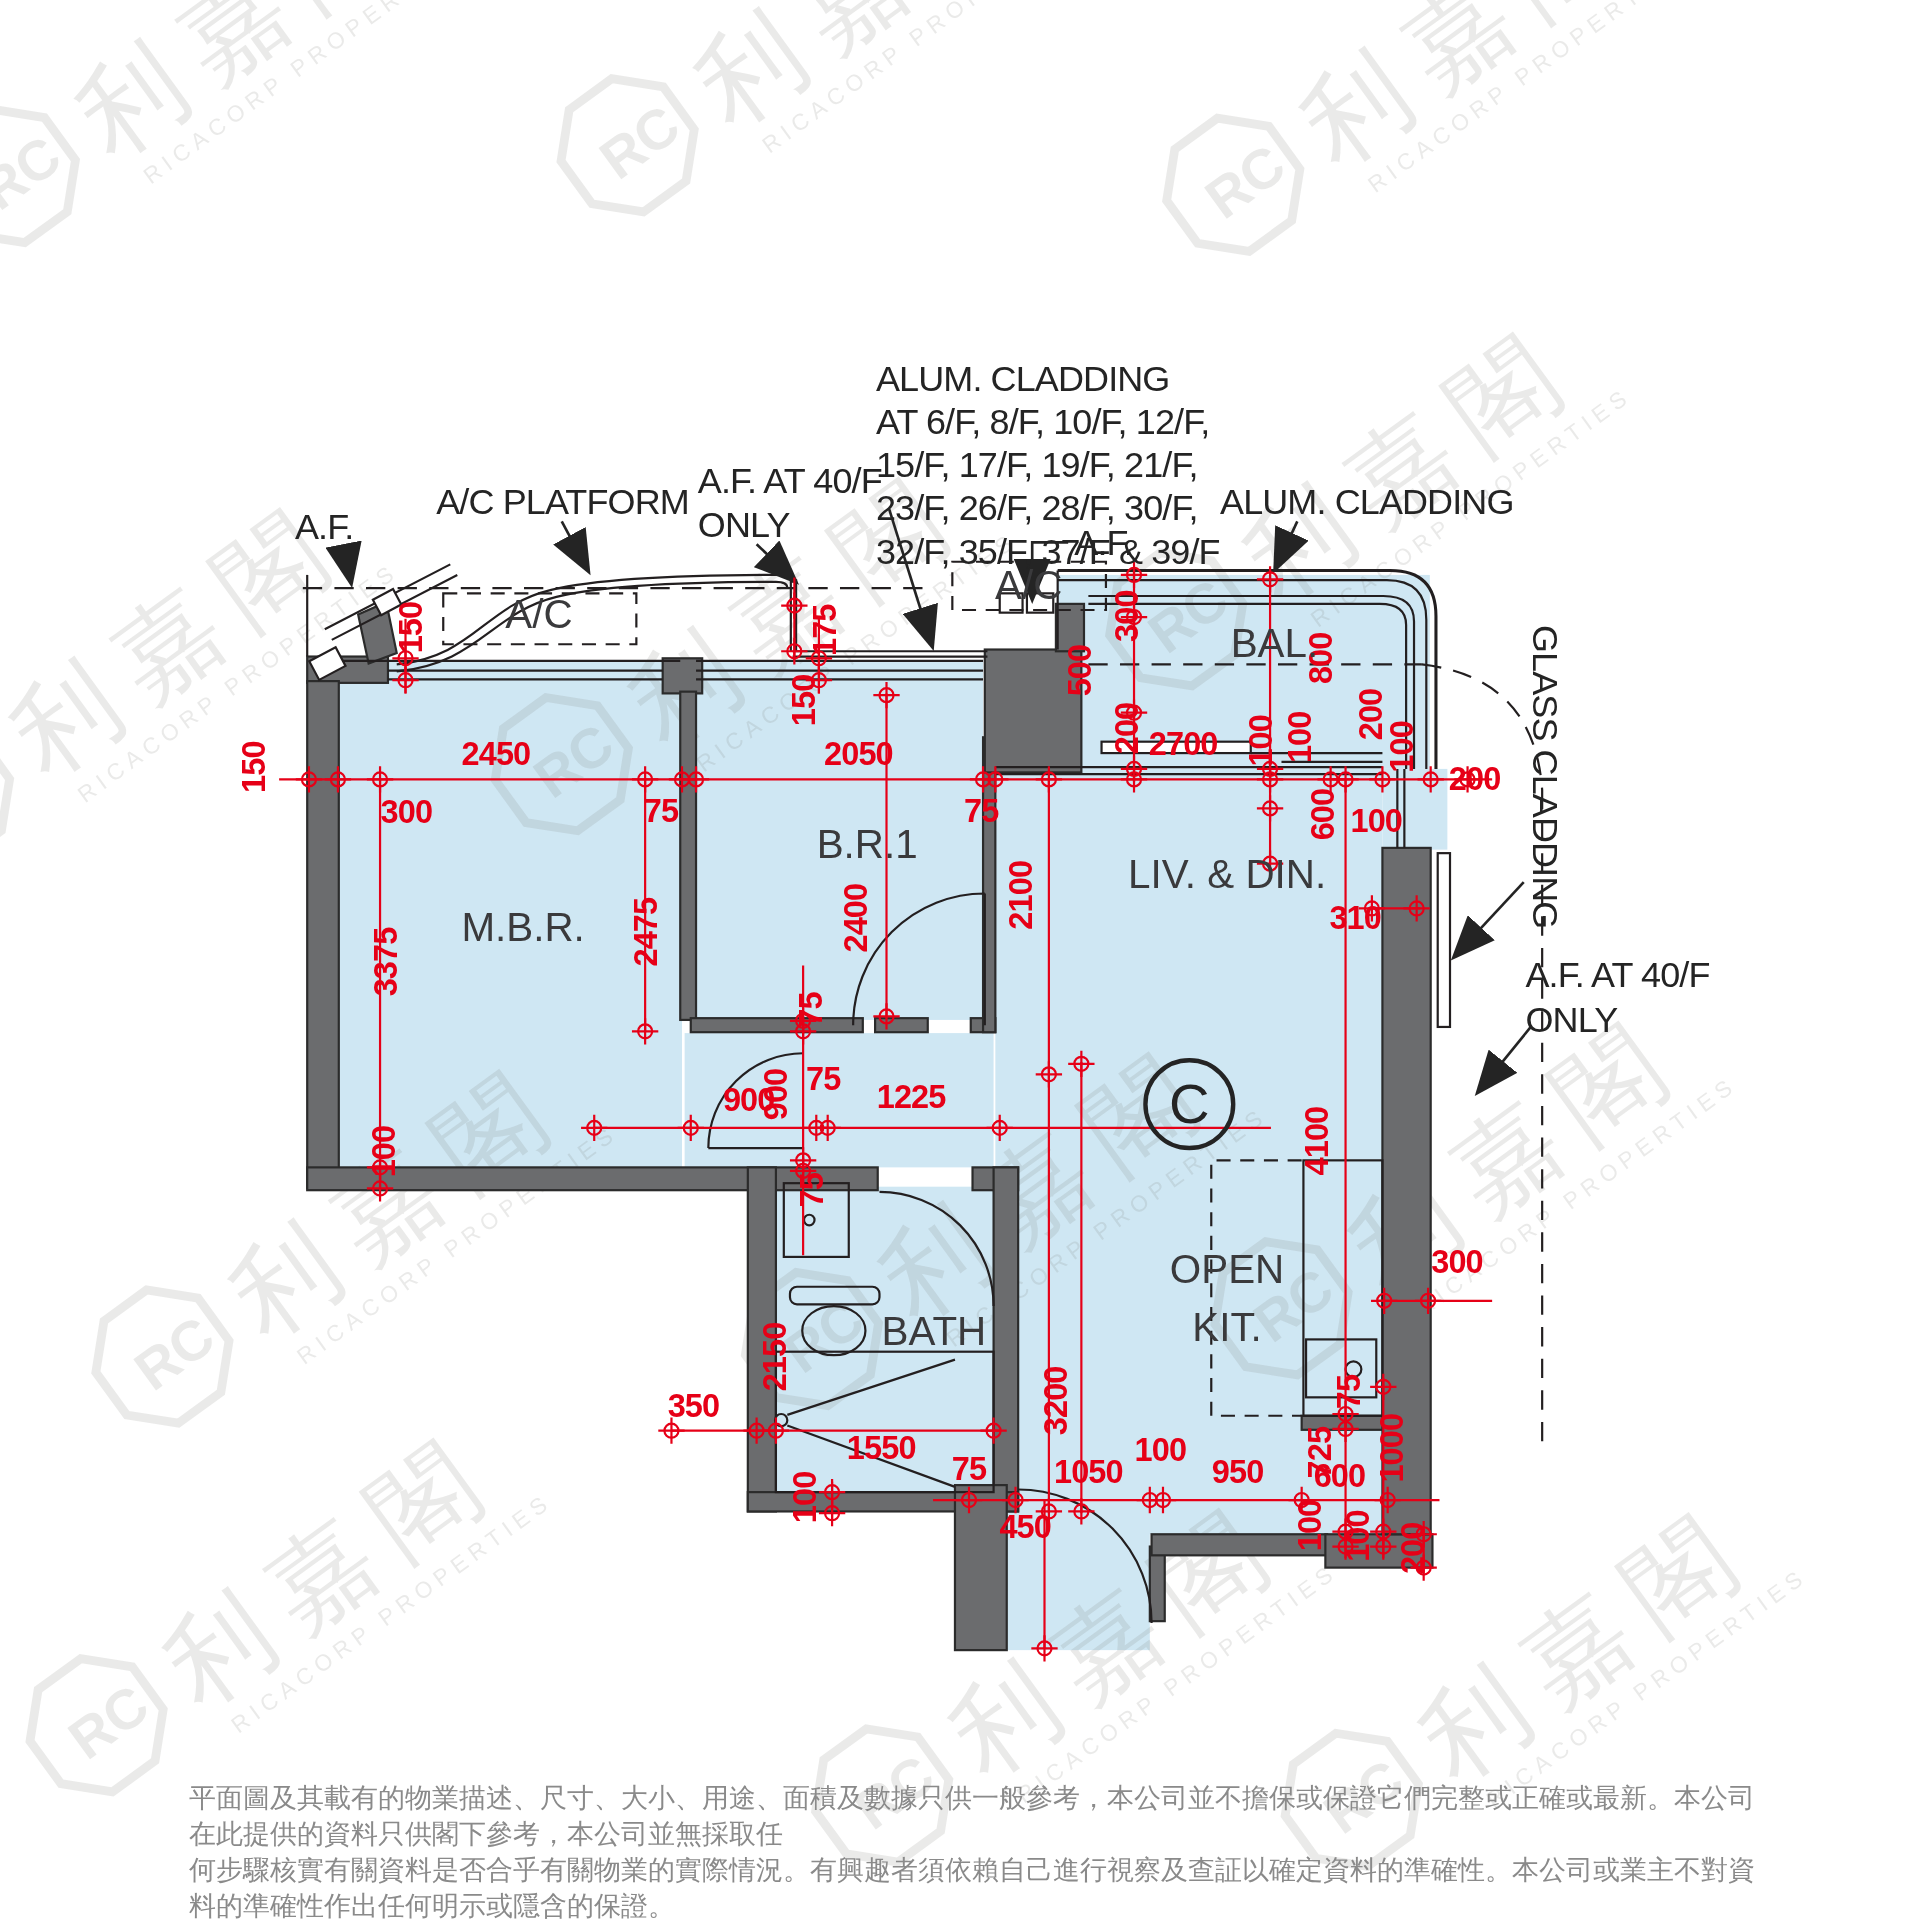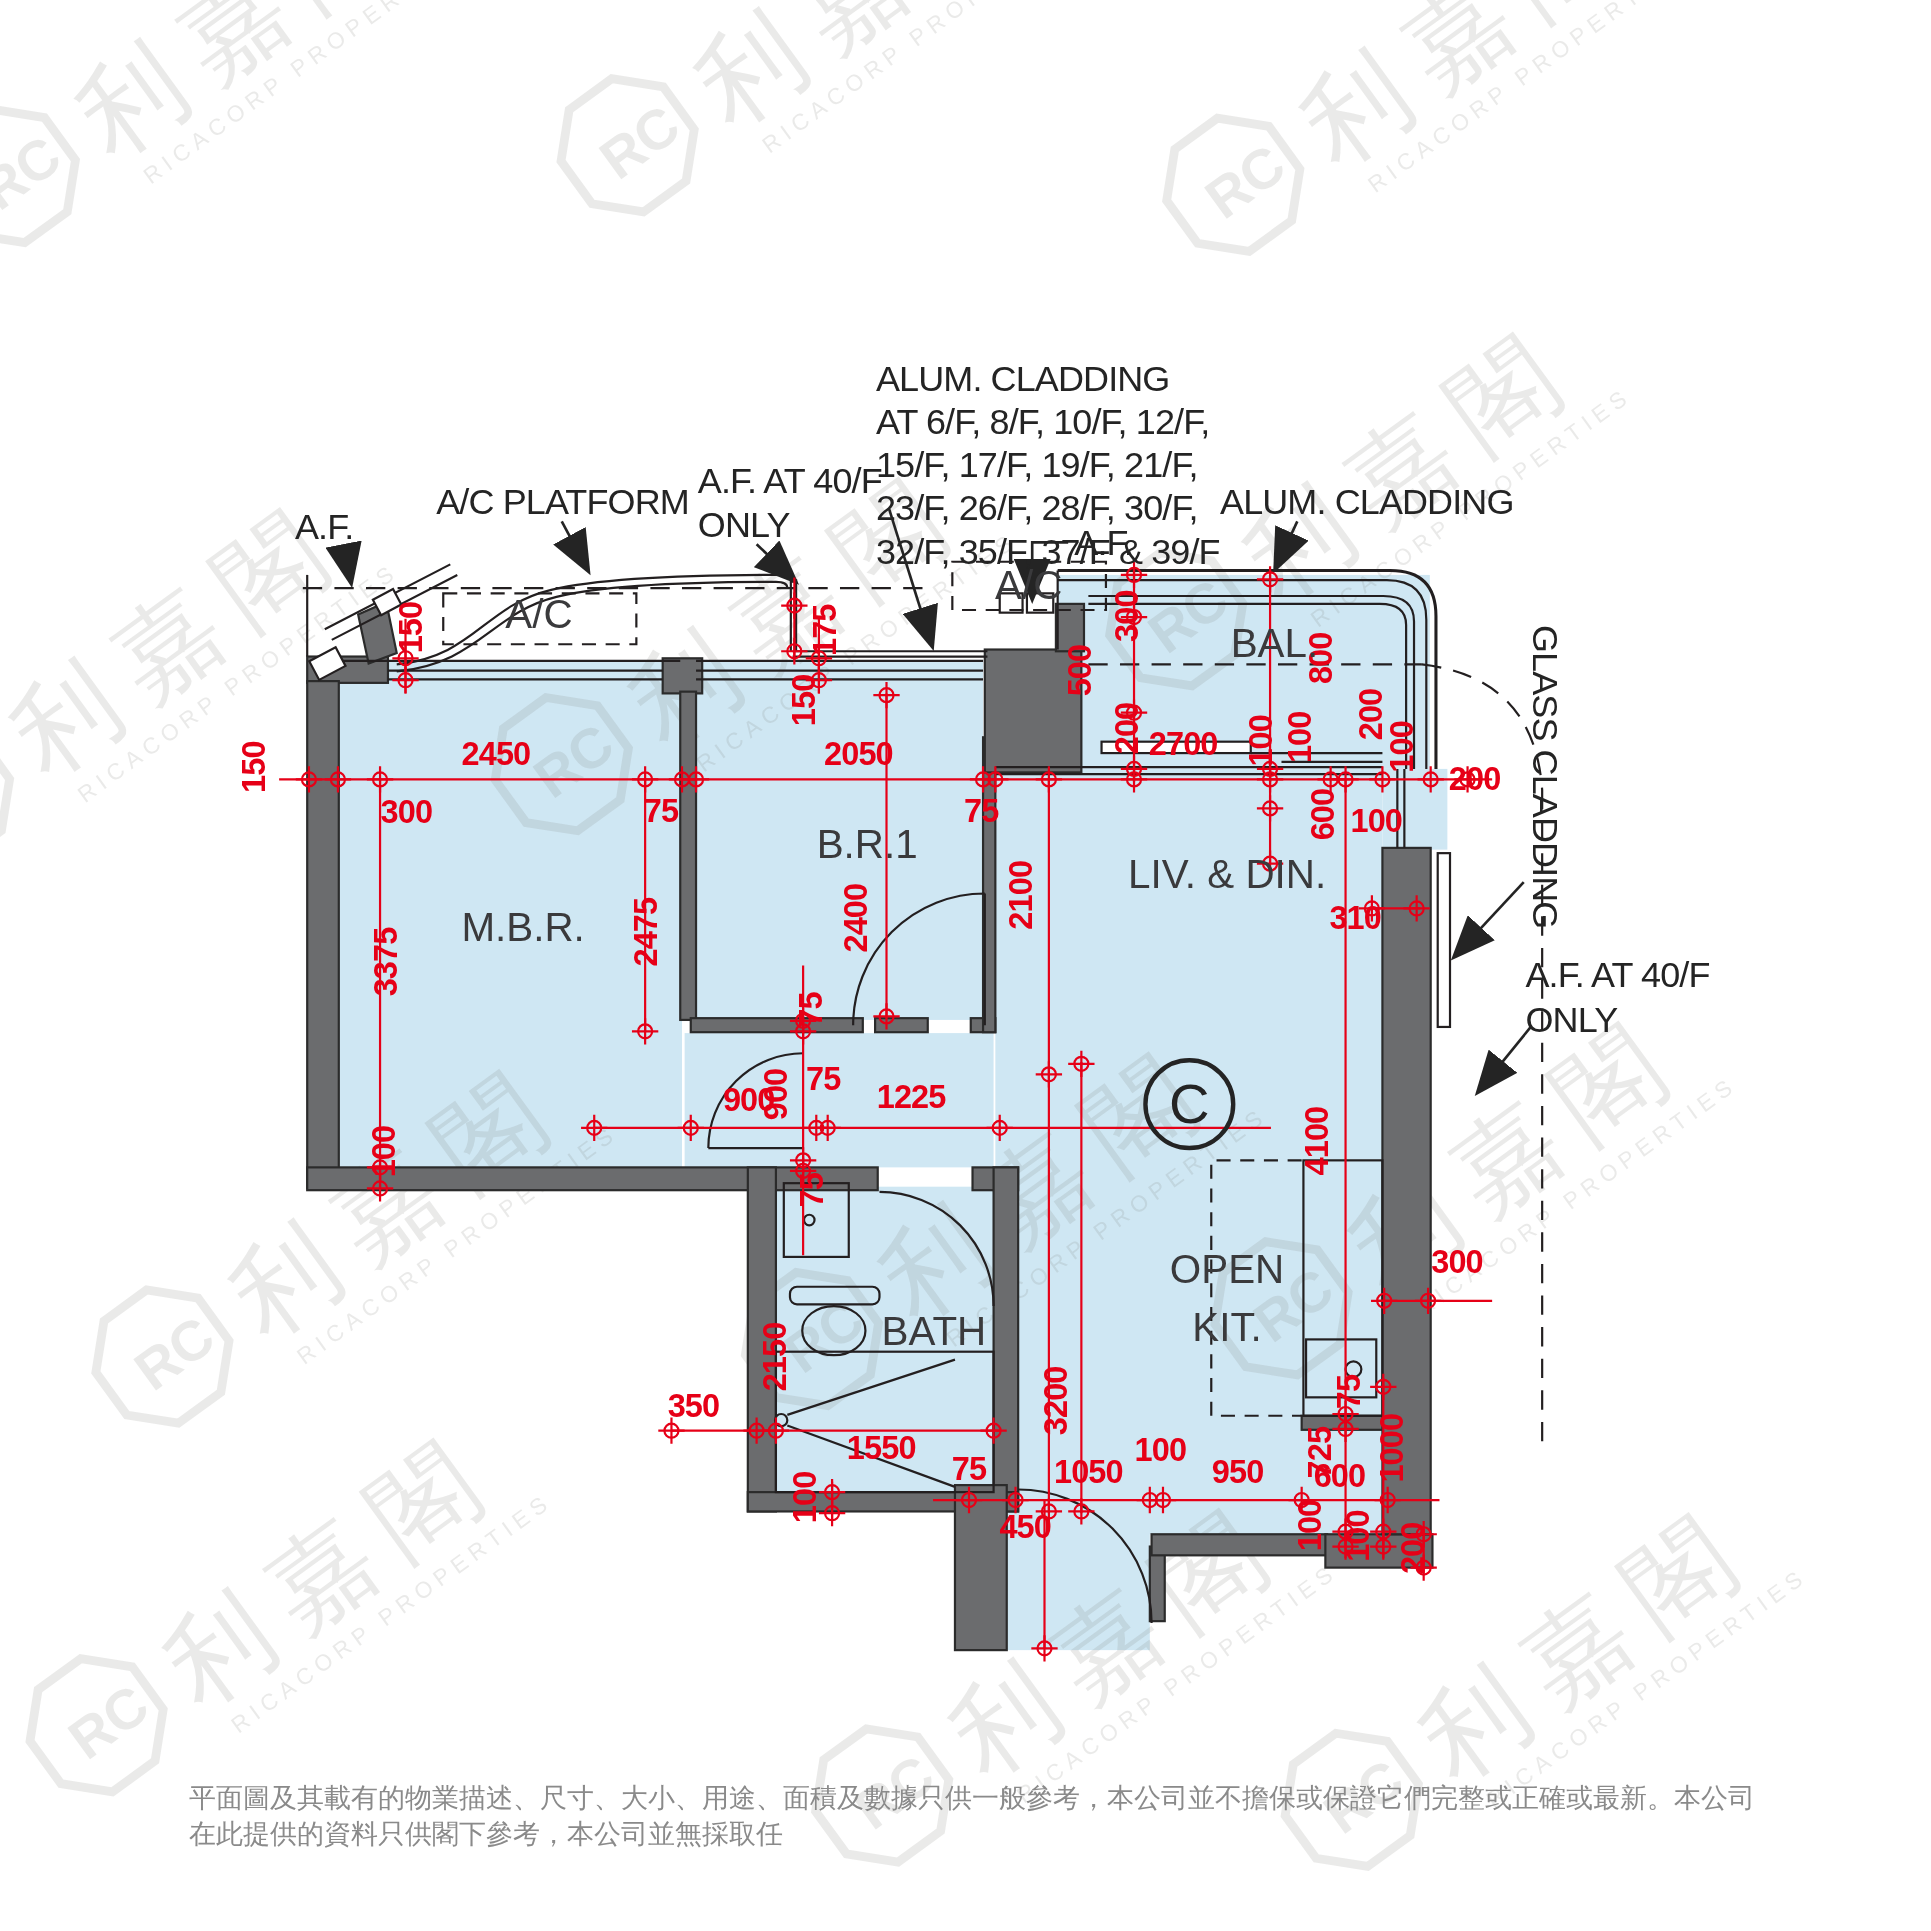--- a/index.html
+++ b/index.html
@@ -379,15 +379,16 @@
       <text x="998" y="446" class="anno"><tspan x="998" dy="0">ALUM. CLADDING</tspan><tspan x="998" dy="49">AT 6/F, 8/F, 10/F, 12/F,</tspan><tspan x="998" dy="49">15/F, 17/F, 19/F, 21/F,</tspan><tspan x="998" dy="49">23/F, 26/F, 28/F, 30/F,</tspan><tspan x="998" dy="49">32/F, 35/F, 37/F &amp; 39/F</tspan></text>
       <text x="1224" y="632" class="anno">A.F.</text>
       <text x="1390" y="586" class="anno">ALUM. CLADDING</text>
       <text x="1746" y="712" class="anno" transform="rotate(90 1746 712)">GLASS CLADDING</text>
       <text x="1738" y="1124" class="anno"><tspan x="1738" dy="0">A.F. AT 40/F</tspan><tspan x="1738" dy="52">ONLY</tspan></text>
     </g>
 </svg>
 
 <div id="disclaimer">
   <p class="disc-cn">平面圖及其載有的物業描述、尺寸、大小、用途、面積及數據只供一般參考，本公司並不擔保或保證它們完整或正確或最新。本公司在此提供的資料只供閣下參考，本公司並無採取任</p>
+  <p class="disc-cn">何步驟核實有關資料是否合乎有關物業的實際情況。有興趣者須依賴自己進行視察及查証以確定資料的準確性。本公司或業主不對資料的準確性作出任何明示或隱含的保證。</p>
 
 </div>
 
 
 </body></html>

